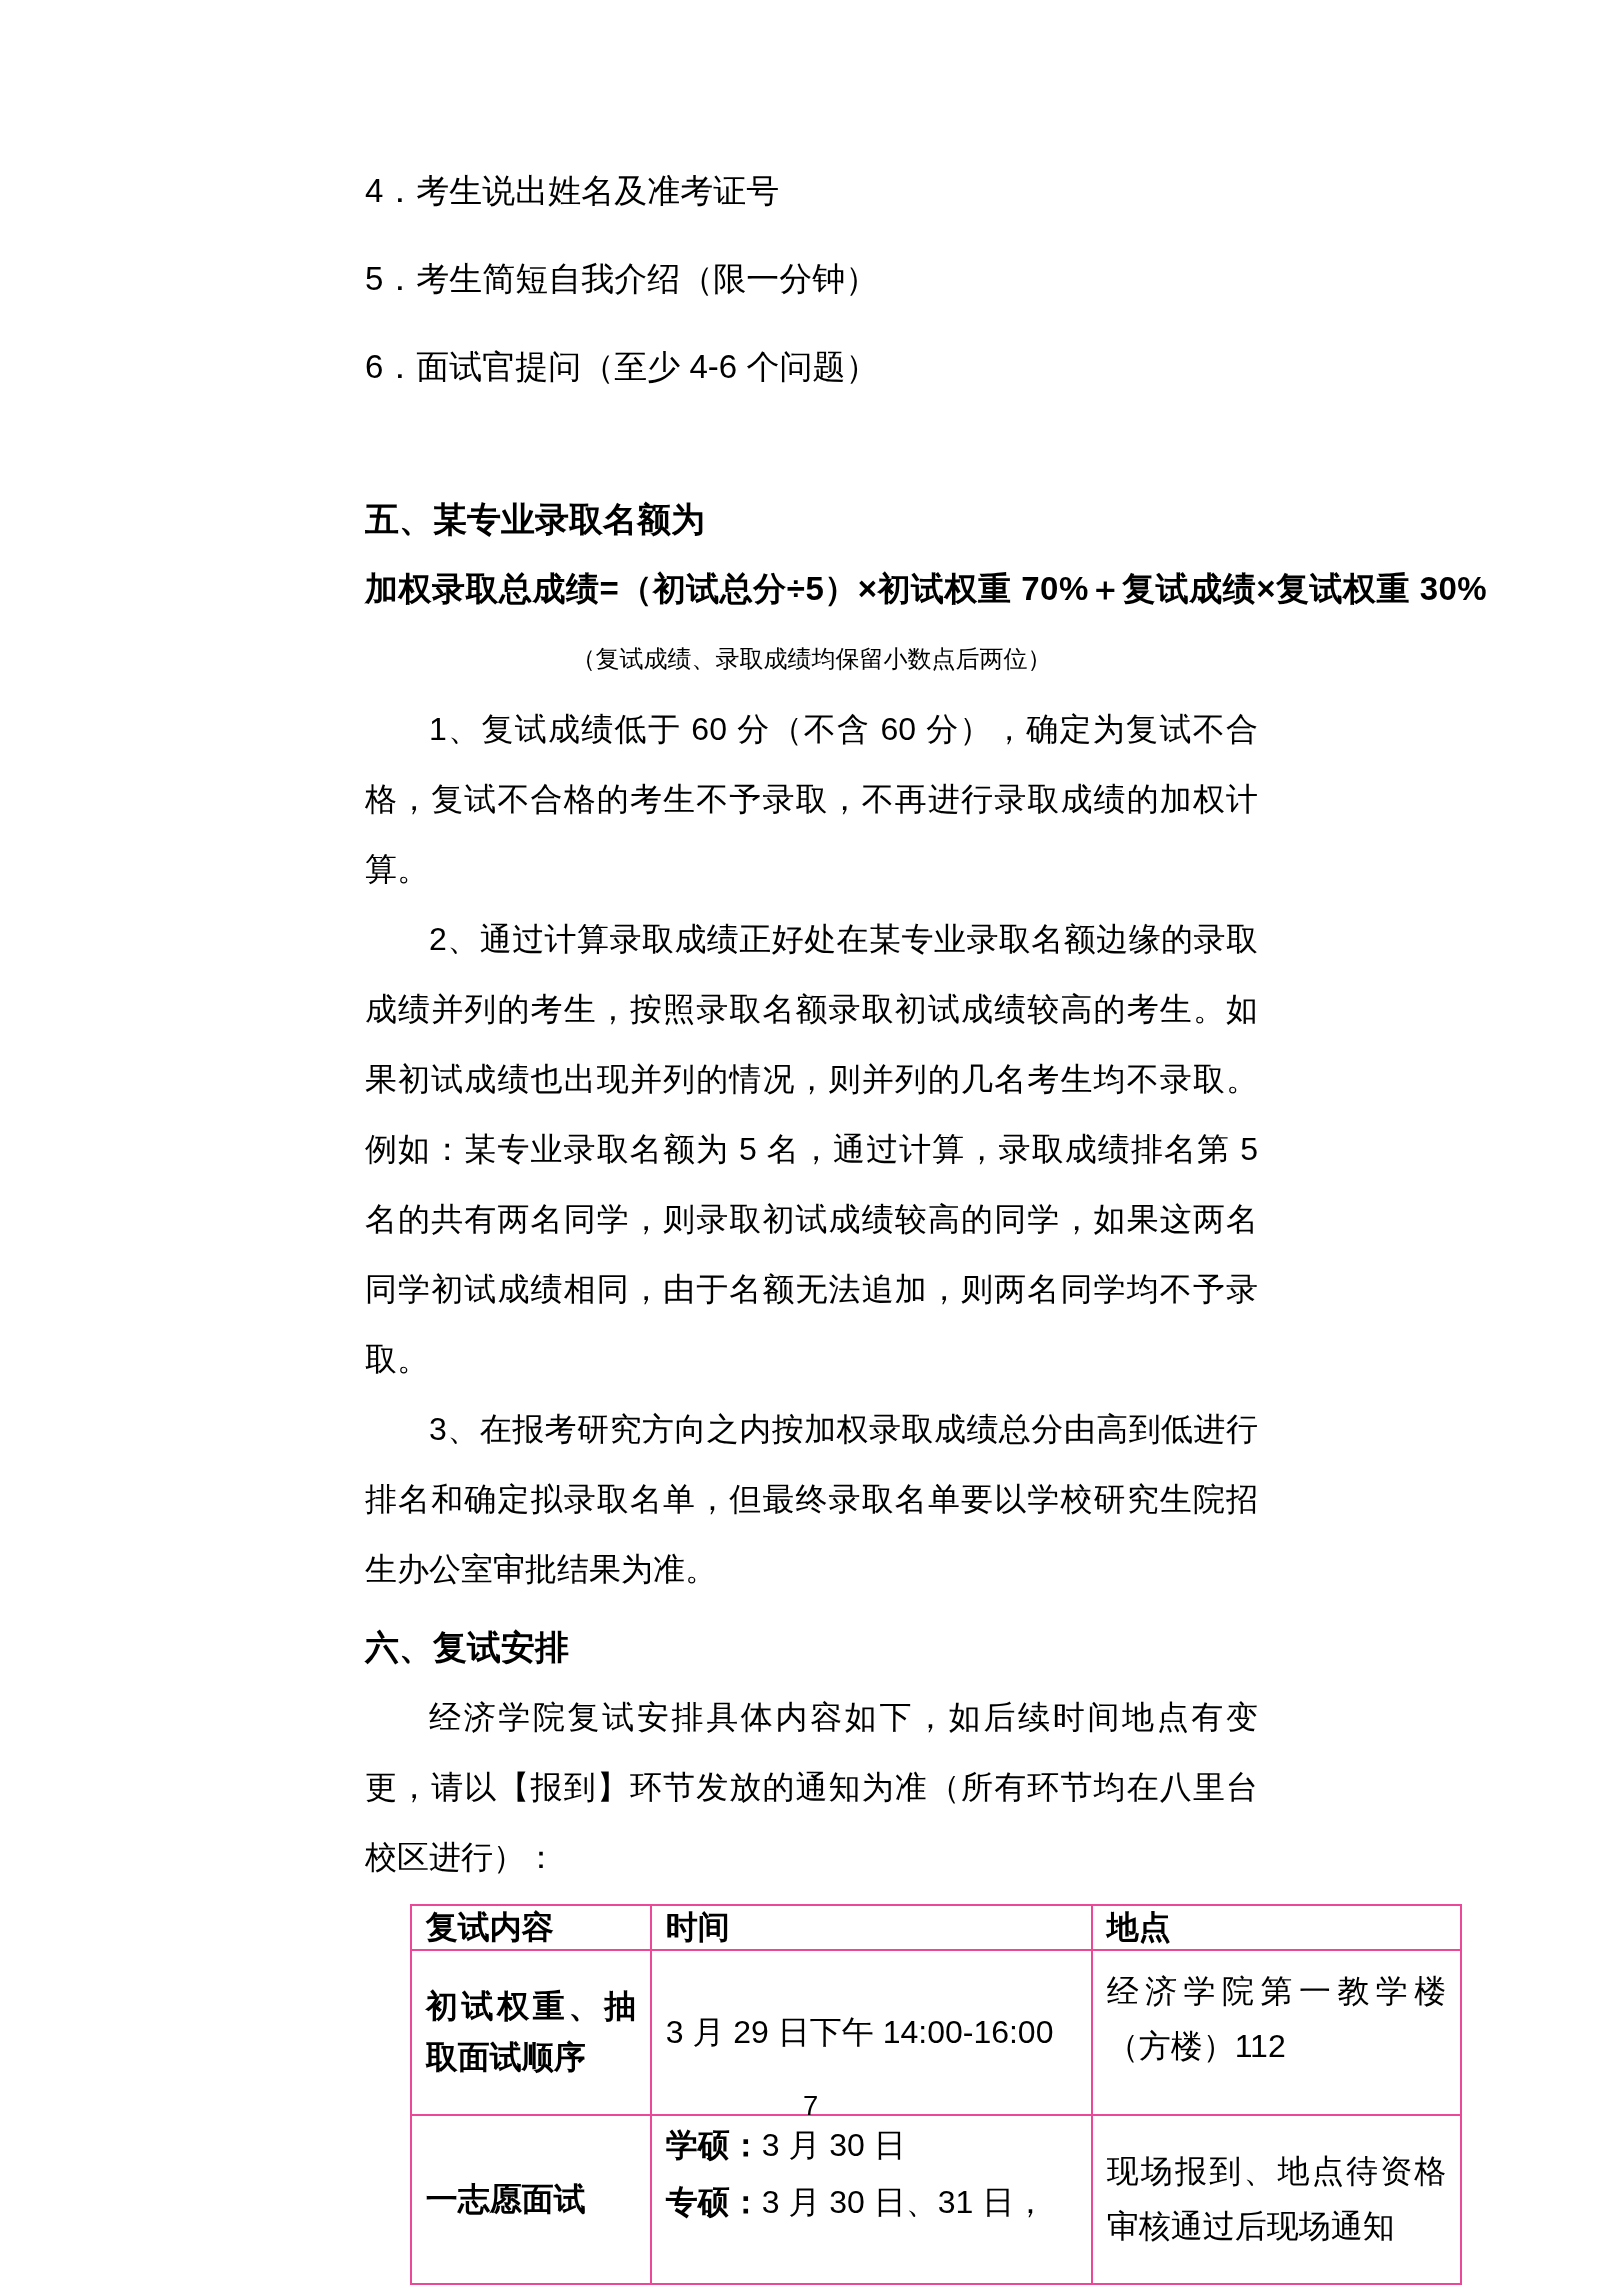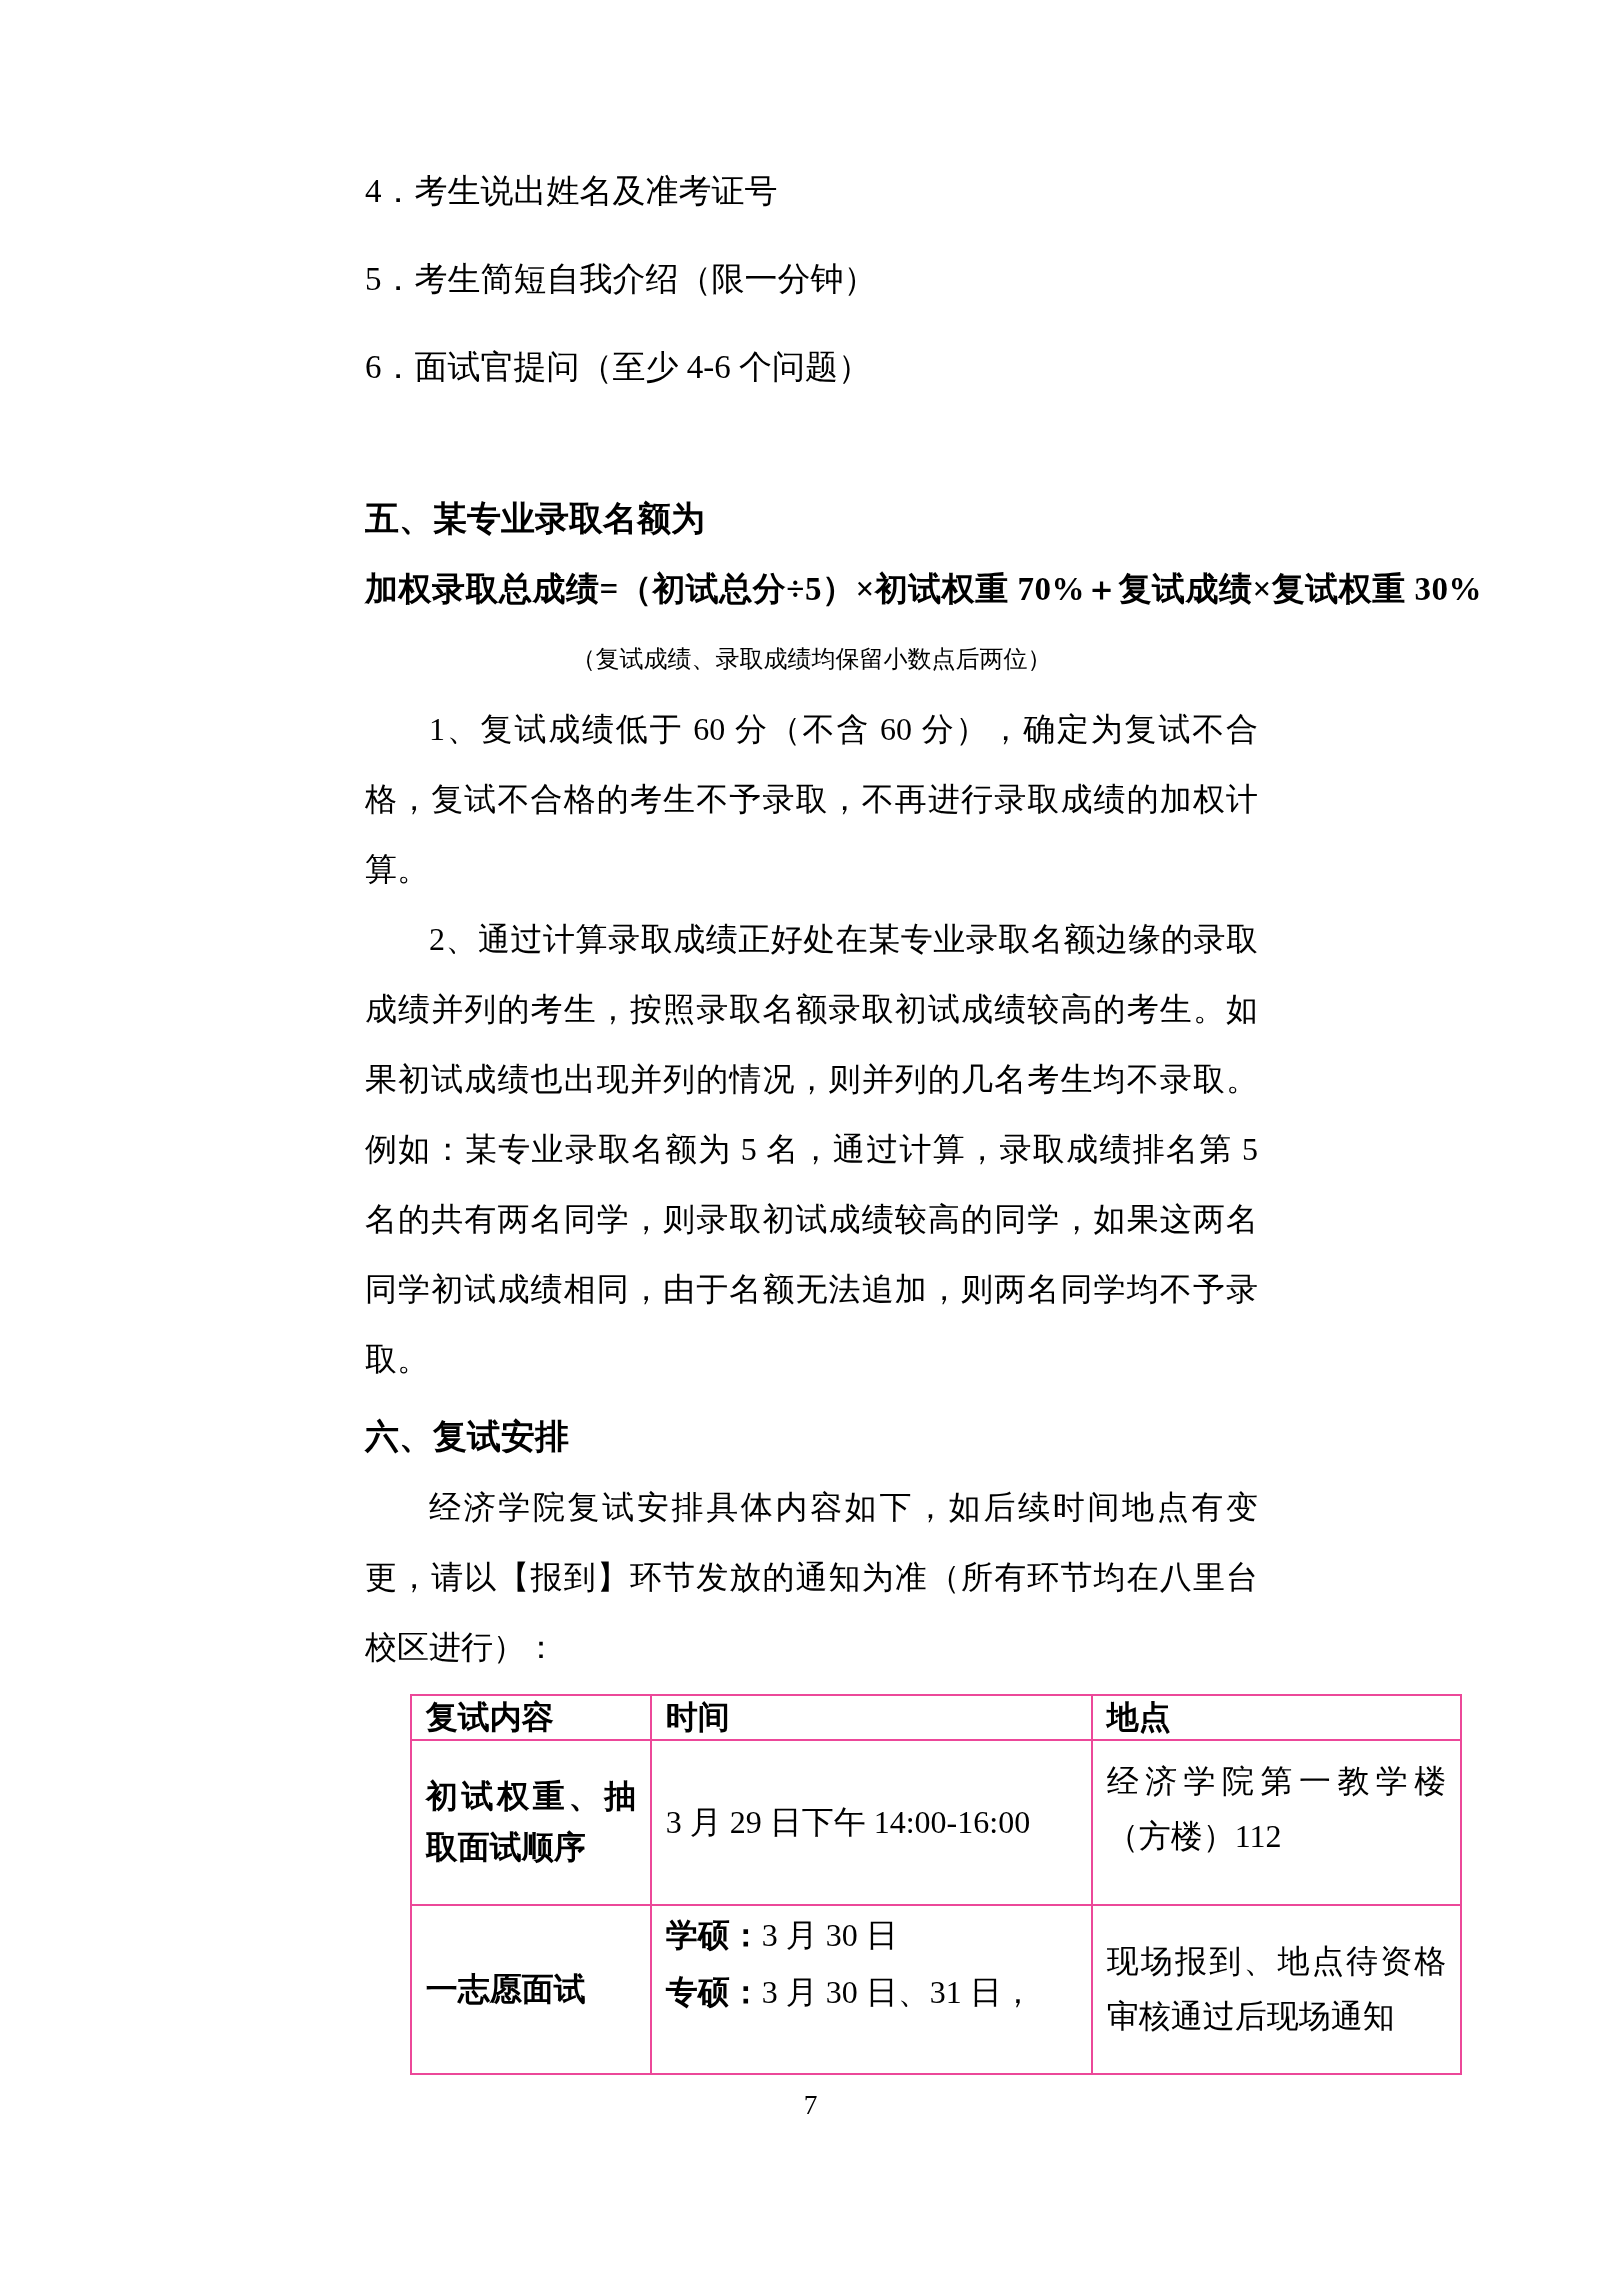--- a/index.html
+++ b/index.html
@@ -4,21 +4,21 @@
 <style>
   * { margin: 0; padding: 0; box-sizing: border-box; }
   html, body { background: #ffffff; }
   .page {
     position: relative;
     width: 1373px;
     height: 2293px;
     margin: 0 auto;
     background: #ffffff;
     color: #000000;
-    font-family: Liberation Serif, serif;
+    font-family: Liberation Sans, sans-serif;
     padding: 147px 239px 0 241px;
     overflow: hidden;
   }
   .steps { list-style: none; }
   .step {
     font-size: 33px;
     line-height: 88px;
     white-space: nowrap;
   }
   .heading {
@@ -103,20 +103,21 @@
 
   <h2 class="heading h5">五、某专业录取名额为</h2>
 
 
   <p class="formula">加权录取总成绩=（初试总分÷5）×初试权重 70%＋复试成绩×复试权重 30%</p>
 
   <p class="formula-note">（复试成绩、录取成绩均保留小数点后两位）</p>
 
   <p class="para">1、复试成绩低于 60 分（不含 60 分），确定为复试不合格，复试不合格的考生不予录取，不再进行录取成绩的加权计算。</p>
   <p class="para">2、通过计算录取成绩正好处在某专业录取名额边缘的录取成绩并列的考生，按照录取名额录取初试成绩较高的考生。如果初试成绩也出现并列的情况，则并列的几名考生均不录取。例如：某专业录取名额为 5 名，通过计算，录取成绩排名第 5 名的共有两名同学，则录取初试成绩较高的同学，如果这两名同学初试成绩相同，由于名额无法追加，则两名同学均不予录取。</p>
+  <p class="para">3、在报考研究方向之内按加权录取成绩总分由高到低进行排名和确定拟录取名单，但最终录取名单要以学校研究生院招生办公室审批结果为准。</p>
 
   <h2 class="heading h6">六、复试安排</h2>
 
   <p class="para">经济学院复试安排具体内容如下，如后续时间地点有变更，请以【报到】环节发放的通知为准（所有环节均在八里台校区进行）：</p>
 
   <table class="schedule">
     <colgroup>
       <col class="c1">
       <col class="c2">
       <col class="c3">

